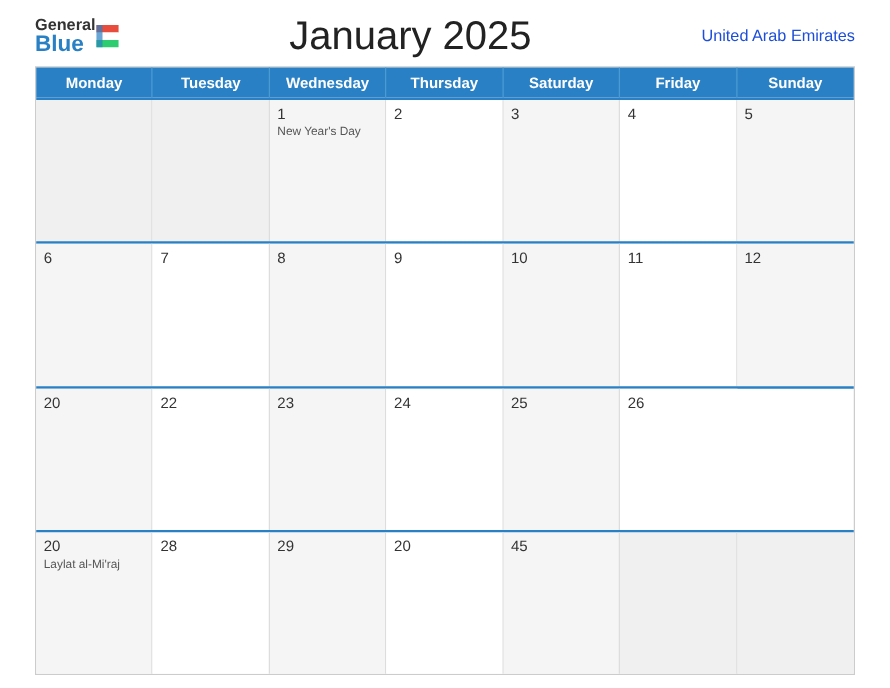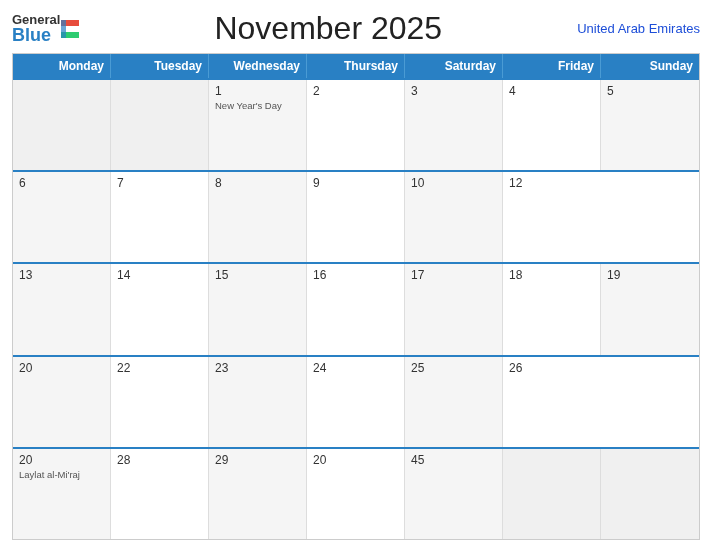--- a/index.html
+++ b/index.html
@@ -6,21 +6,21 @@
     body {
       width: 712px;
       height: 550px;
       background: #fff;
       font-family: Arial, sans-serif;
       overflow: hidden;
     }
     .page {
       width: 712px;
       height: 550px;
-      padding: 10px 12px;
+      padding: 10px 28px;
       display: flex;
       flex-direction: column;
     }
     
     .header {
       display: flex;
       align-items: center;
       justify-content: space-between;
       margin-bottom: 6px;
     }
@@ -70,21 +70,21 @@
       display: grid;
       grid-template-columns: repeat(7, 1fr);
       background: #2980c4;
     }
     .day-header {
       color: #fff;
       font-size: 12px;
       font-weight: bold;
       padding: 5px 6px;
       border-right: 1px solid #4a9bd4;
-      text-align: right;
+      text-align: center;
     }
     .day-header:last-child {
       border-right: none;
     }
     .weeks {
       display: flex;
       flex-direction: column;
       flex: 1;
     }
     .week-row {
@@ -140,21 +140,21 @@
         <span class="logo-text-blue">Blue</span>
       </div>
 
       <svg class="logo-icon" viewBox="0 0 18 18">
         <rect x="0" y="0" width="18" height="6" fill="#e74c3c"></rect>
         <rect x="0" y="6" width="18" height="6" fill="#fff"></rect>
         <rect x="0" y="12" width="18" height="6" fill="#2ecc71"></rect>
         <rect x="0" y="0" width="5" height="18" fill="#2980c4" opacity="0.7"></rect>
       </svg>
     </div>
-    <h1 class="month-title">November 2025</h1>
+    <h1 class="month-title">January 2025</h1>
     <div class="country-name">United Arab Emirates</div>
   </div>
 
   <div class="calendar">
     <div class="days-header">
       <div class="day-header">Monday</div>
       <div class="day-header">Tuesday</div>
       <div class="day-header">Wednesday</div>
       <div class="day-header">Thursday</div>
       <div class="day-header">Saturday</div>
@@ -192,44 +192,24 @@
           <div class="day-cell">
             <span class="day-num">8</span>
           </div>
           <div class="day-cell">
             <span class="day-num">9</span>
           </div>
           <div class="day-cell">
             <span class="day-num">10</span>
           </div>
           <div class="day-cell">
+            <span class="day-num">11</span>
+          </div>
+          <div class="day-cell">
             <span class="day-num">12</span>
-          </div>
-        </div>
-        <div class="week-row">
-          <div class="day-cell">
-            <span class="day-num">13</span>
-          </div>
-          <div class="day-cell">
-            <span class="day-num">14</span>
-          </div>
-          <div class="day-cell">
-            <span class="day-num">15</span>
-          </div>
-          <div class="day-cell">
-            <span class="day-num">16</span>
-          </div>
-          <div class="day-cell">
-            <span class="day-num">17</span>
-          </div>
-          <div class="day-cell">
-            <span class="day-num">18</span>
-          </div>
-          <div class="day-cell">
-            <span class="day-num">19</span>
           </div>
         </div>
         <div class="week-row">
           <div class="day-cell">
             <span class="day-num">20</span>
           </div>
           <div class="day-cell">
             <span class="day-num">22</span>
           </div>
           <div class="day-cell">

